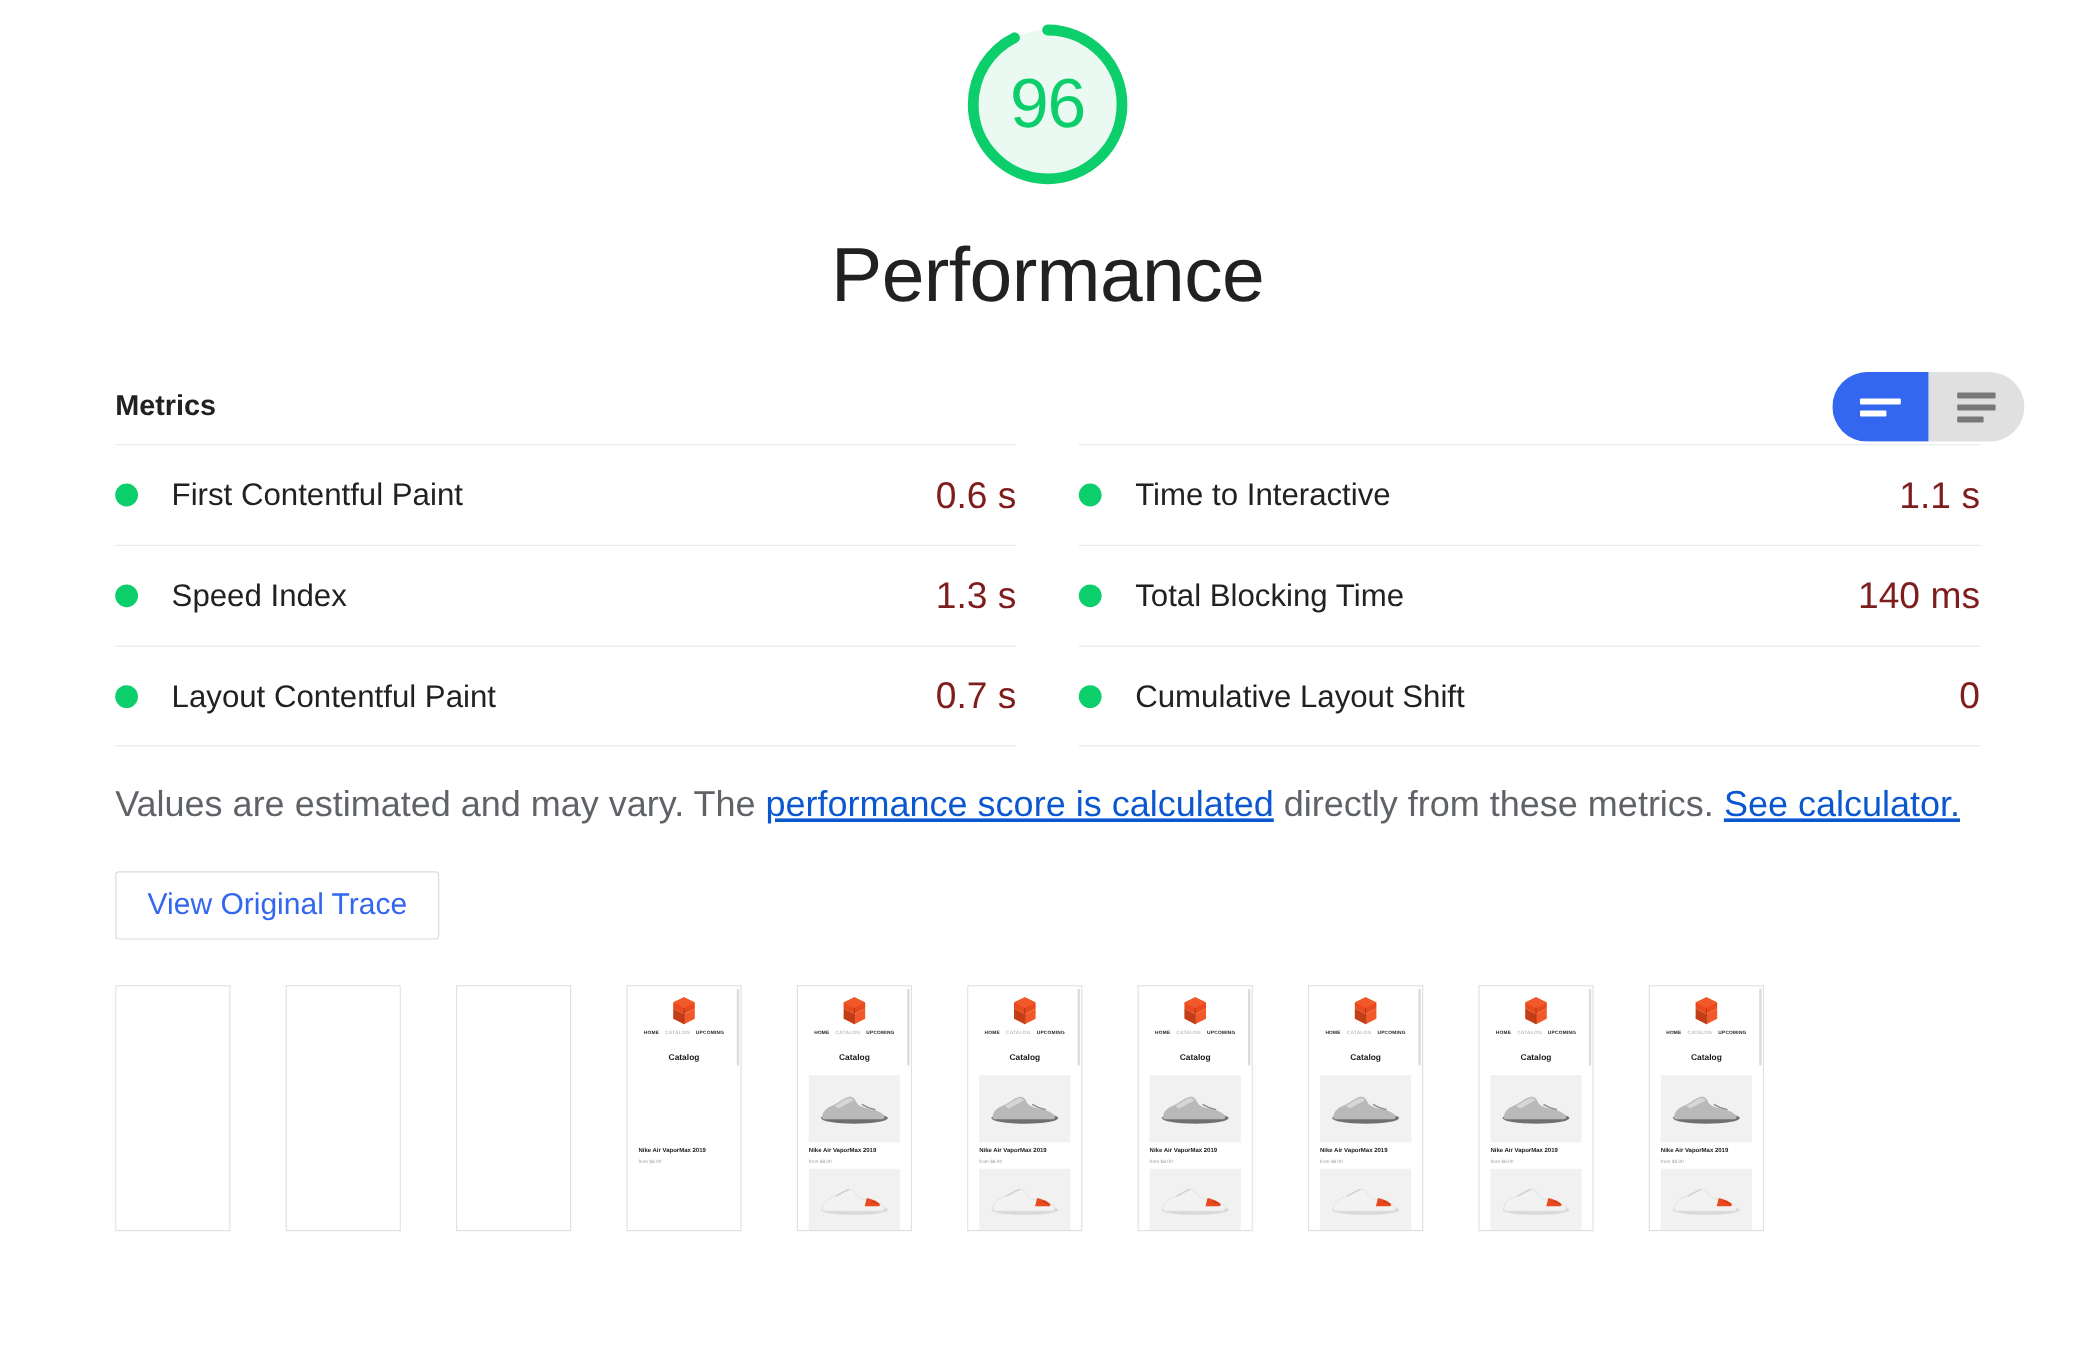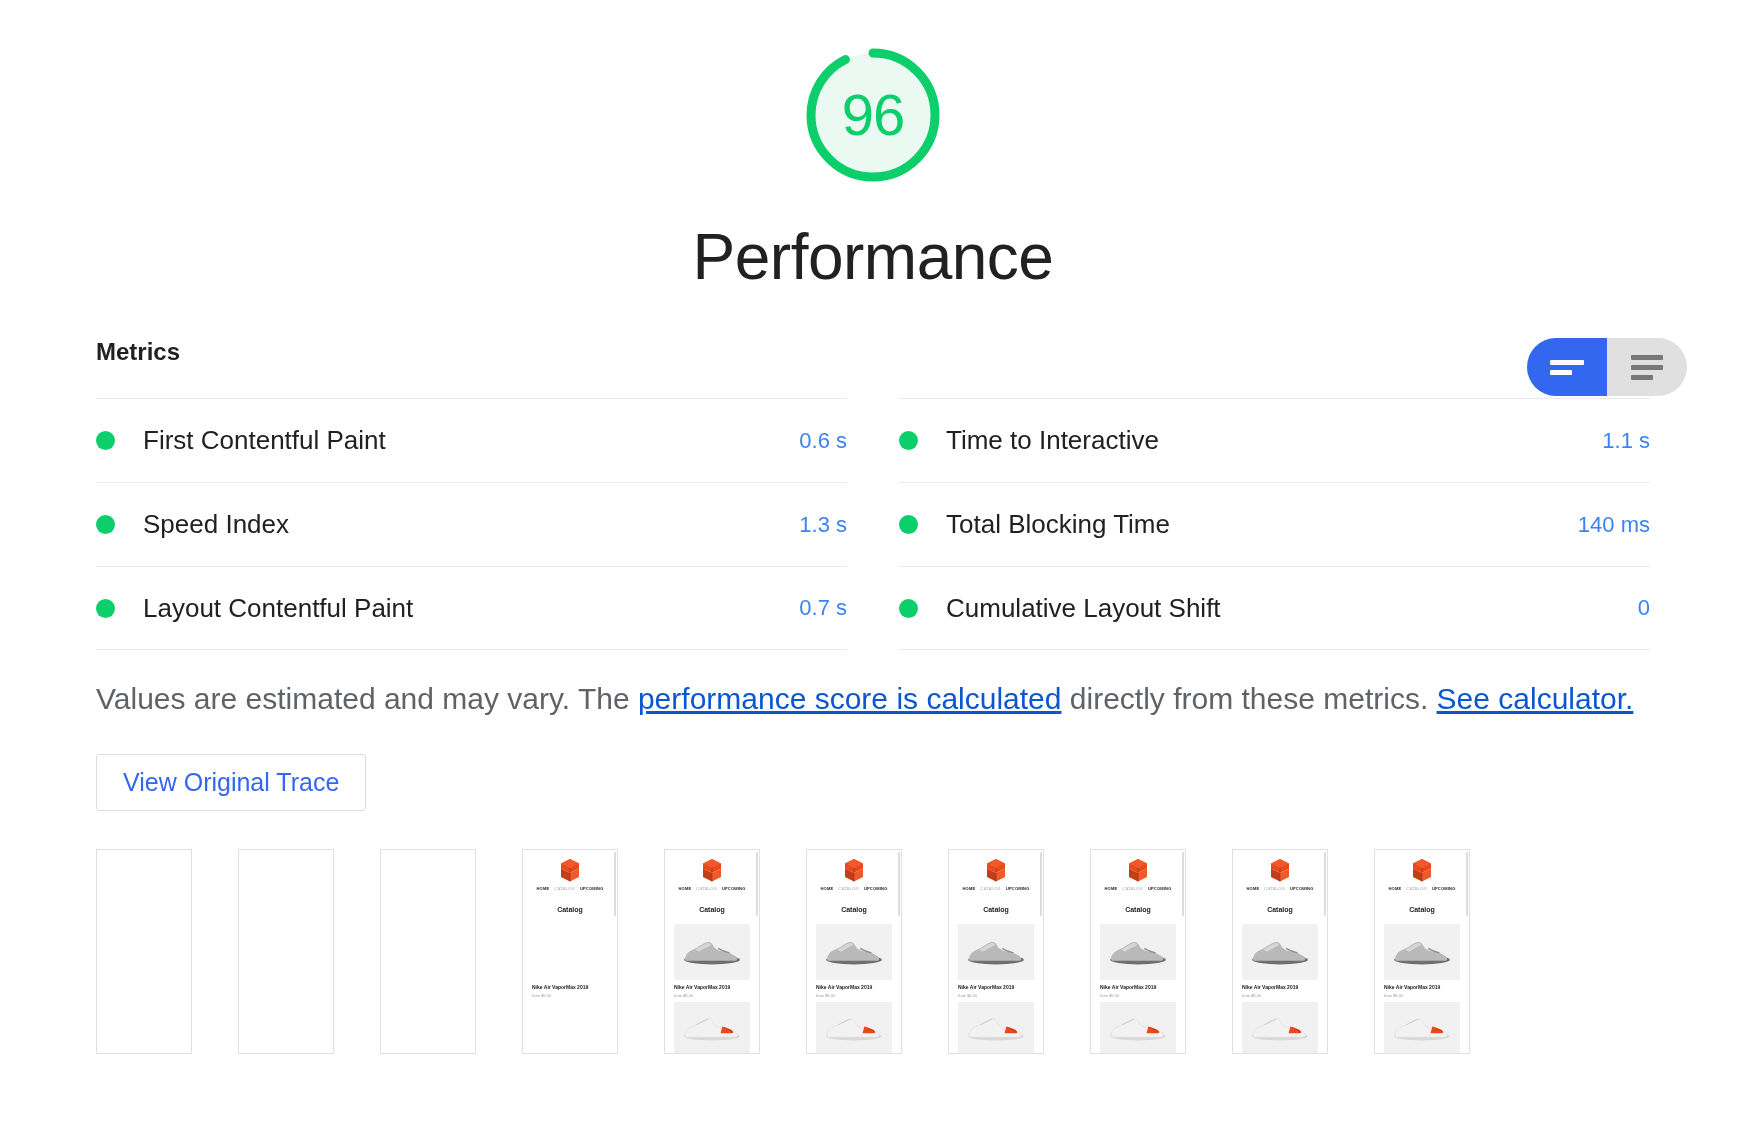--- a/index.html
+++ b/index.html
@@ -3,21 +3,21 @@
 <meta charset="utf-8">
 <style>
   * { box-sizing: border-box; margin: 0; padding: 0; }
   html, body {
     width: 1746px;
     height: 1124px;
     background: #ffffff;
     font-family: "Liberation Sans", sans-serif;
     overflow: hidden;
   }
-  .page { width: 1746px; height: 876px; position: relative; background: #fff; margin-top: 28px; }
+  .page { width: 1746px; height: 876px; position: relative; background: #fff; }
 
   
   .score-block {
     width: 100%;
     padding-top: 8px;
     display: flex;
     flex-direction: column;
     align-items: center;
   }
   .gauge-wrap { position: relative; width: 158px; height: 158px; }
@@ -33,21 +33,21 @@
     font-size: 64px;
     font-weight: 400;
     color: #212121;
     letter-spacing: -0.5px;
   }
 
   
   .metrics-header {
     margin-top: 44px;
     padding: 0 59px 0 96px;
-    display: flex; justify-content: space-between;
+    display: flex; align-items: center; justify-content: space-between;
     height: 58px;
   }
   .metrics-title { font-size: 24px; font-weight: 700; color: #212121; }
 
   .toggle {
     display: flex; align-items: stretch;
     width: 160px; height: 58px;
     border-radius: 29px; overflow: hidden;
     background: #e0e0e0;
   }
@@ -73,21 +73,21 @@
     display: flex; align-items: center;
     height: 84px;
     border-top: 1px solid #e8eaed;
   }
   .metric-row:last-child { border-bottom: 1px solid #e8eaed; }
   .metric-dot {
     width: 19px; height: 19px; border-radius: 50%;
     background: #0cce6b; flex: 0 0 auto; margin-right: 28px;
   }
   .metric-label { font-size: 26px; color: #212121; flex: 1 1 auto; }
-  .metric-value { font-size: 22px; color: #3b82f6; white-space: nowrap; }
+  .metric-value { font-size: 31px; color: #7f1d1d; white-space: nowrap; }
 
   
   .disclaimer {
     margin-top: 28px;
     padding: 0 96px;
     font-size: 30px;
     color: #5f6368;
     line-height: 1.4;
   }
   .disclaimer a { color: #0b57d0; text-decoration: underline; }

